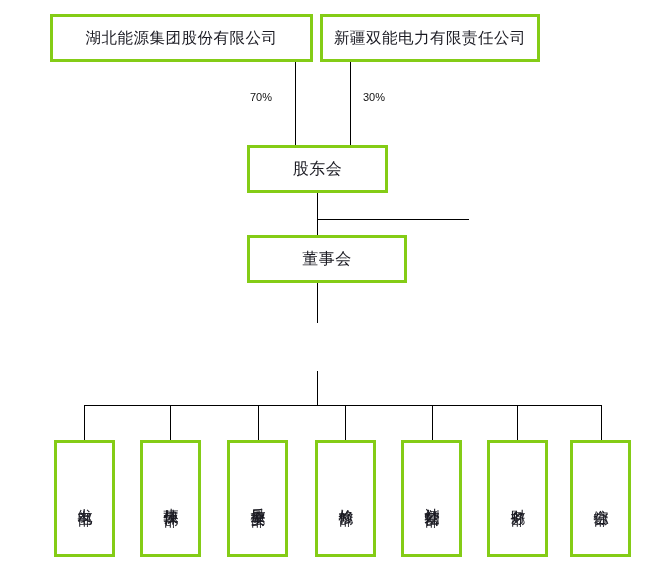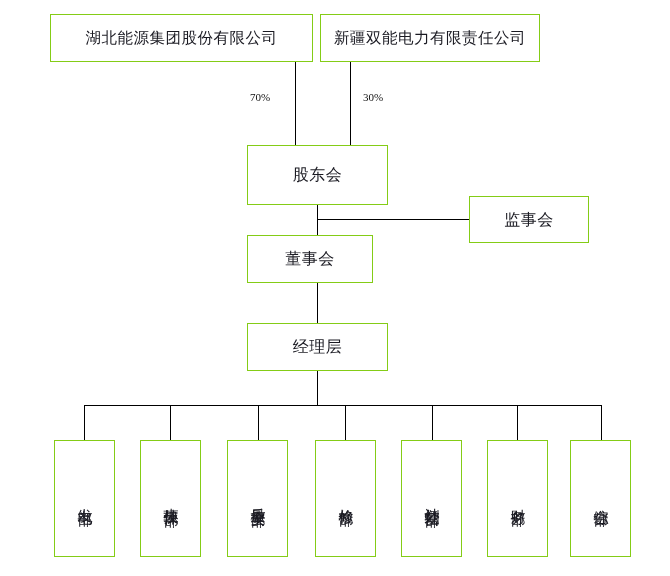--- a/index.html
+++ b/index.html
@@ -14,21 +14,21 @@
     position: relative;
     width: 670px;
     height: 576px;
     background: #ffffff;
     overflow: hidden;
   }
   
   .node {
     position: absolute;
     box-sizing: border-box;
-    border: 1px solid #84cc16;
+    border: 3px solid #84cc16;
     background: #ffffff;
     display: flex;
     align-items: center;
     justify-content: center;
     color: #1a1a22;
     font-family: Liberation Serif, serif;
     line-height: 1.25;
     text-align: center;
     z-index: 2;
   }
@@ -57,21 +57,21 @@
   .line {
     position: absolute;
     background: #000000;
     z-index: 1;
   }
   .vline { width: 1px; }
   .hline { height: 1px; }
   
   .pct {
     position: absolute;
-    font-family: Liberation Serif, serif;
+    font-family: Liberation Sans, sans-serif;
     font-size: 11px;
     color: #111111;
     white-space: nowrap;
     z-index: 3;
   }
 </style>
 </head>
 <body>
 
 <div id="chart-root">
@@ -84,41 +84,35 @@
     <span>新疆双能电力有限责任公司</span>
   </div>
 
   <div class="line vline" style="left:295px; top:62px; height:83px;"></div>
 
   <div class="line vline" style="left:350px; top:62px; height:83px;"></div>
 
   <div class="pct" style="left:250px; top:91px;">70%</div>
   <div class="pct" style="left:363px; top:91px;">30%</div>
 
-  <div class="node node-h" style="left:247px; top:145px; width:141px; height:60px;">
+  <div class="node node-h" style="left:247px; top:145px; width:141px; height:48px;">
     <span>股东会</span>
   </div>
 
   <div class="line vline" style="left:317px; top:193px; height:42px;"></div>
 
   <div class="line hline" style="left:317px; top:219px; width:152px;"></div>
 
-  <div class="node node-h" style="left:469px; top:196px; width:120px; height:47px;">
-    <span>监事会</span>
-  </div>
 
-  <div class="node node-h" style="left:247px; top:235px; width:126px; height:48px;">
+  <div class="node node-h" style="left:247px; top:235px; width:160px; height:48px;">
     <span>董事会</span>
   </div>
 
   <div class="line vline" style="left:317px; top:283px; height:40px;"></div>
 
-  <div class="node node-h" style="left:247px; top:323px; width:141px; height:48px;">
-    <span>经理层</span>
-  </div>
 
   <div class="line vline" style="left:317px; top:371px; height:34px;"></div>
 
   <div class="line hline" style="left:84px; top:405px; width:518px;"></div>
 
   <div class="line vline" style="left:84px;  top:405px; height:35px;"></div>
   <div class="line vline" style="left:170px; top:405px; height:35px;"></div>
   <div class="line vline" style="left:258px; top:405px; height:35px;"></div>
   <div class="line vline" style="left:345px; top:405px; height:35px;"></div>
   <div class="line vline" style="left:432px; top:405px; height:35px;"></div>

